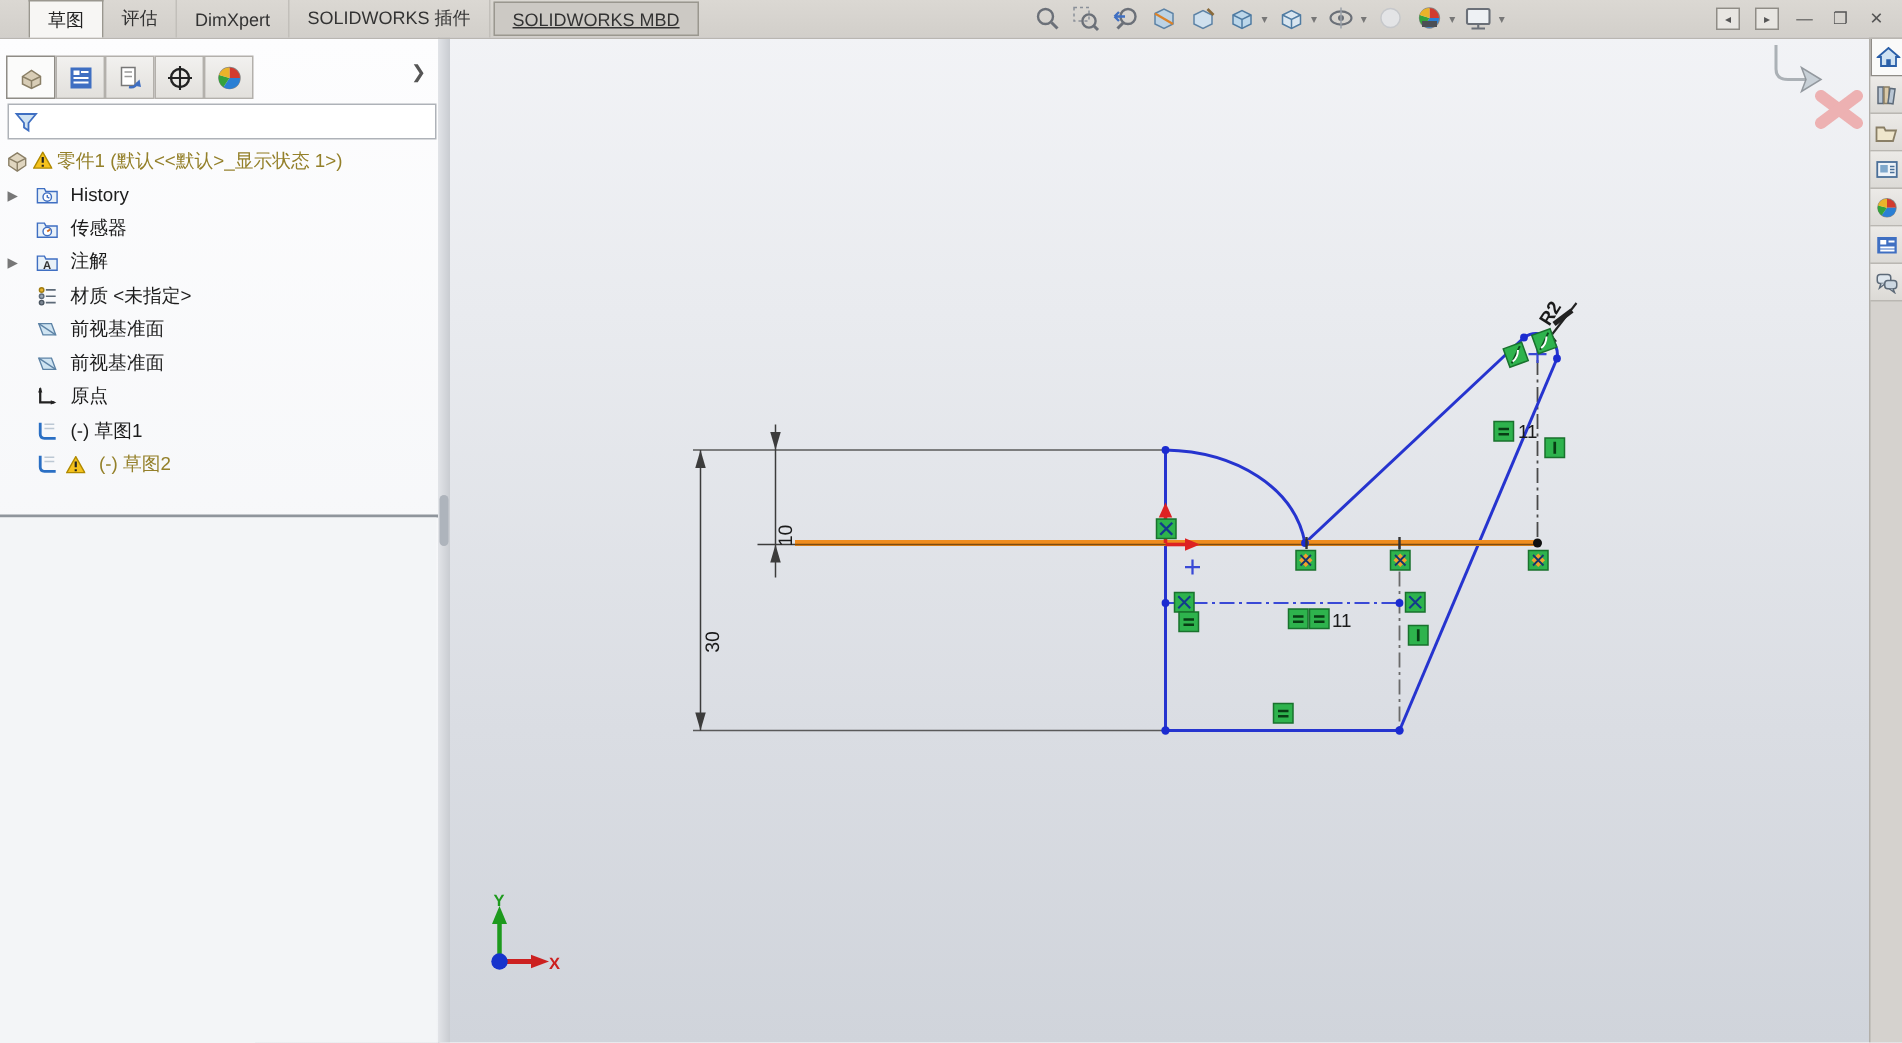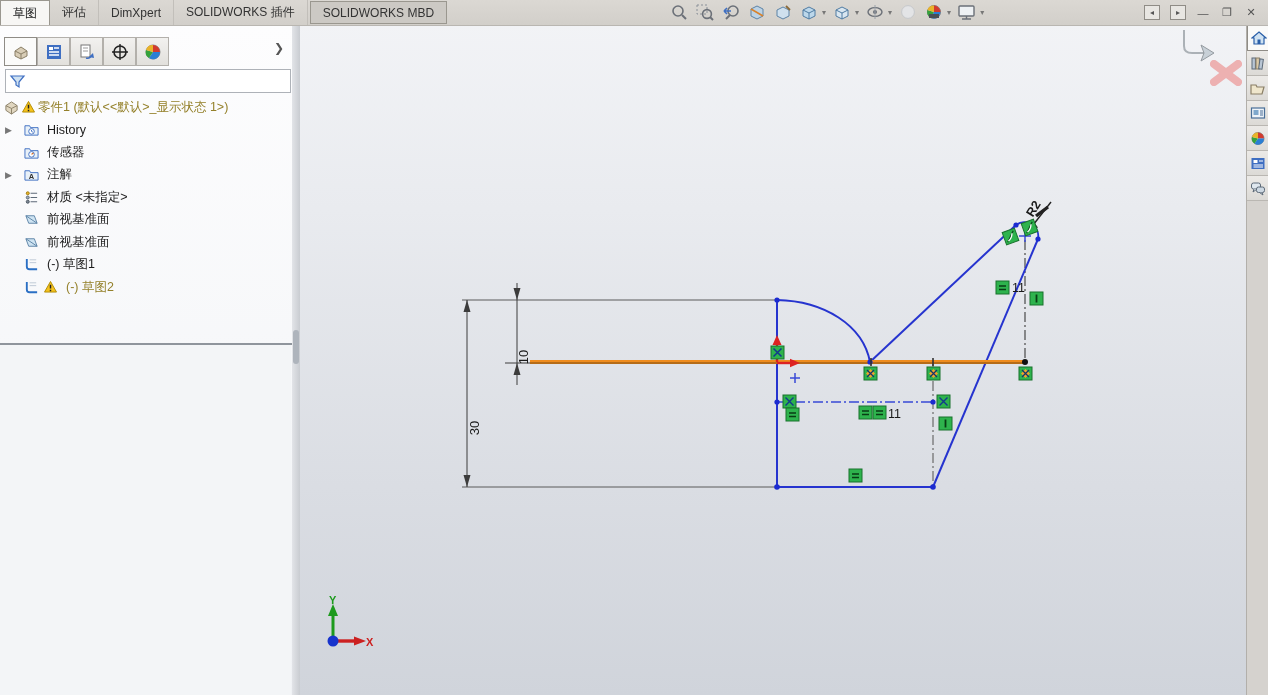--- a/index.html
+++ b/index.html
@@ -4,22 +4,22 @@
 <style>
   html,body{margin:0;padding:0;}
   body{width:1268px;height:695px;position:relative;overflow:hidden;
        font-family:"Liberation Sans",sans-serif;
        background:linear-gradient(180deg,#f3f4f7 0%,#e9ebef 30%,#dadde3 70%,#d0d4db 100%);}
   .abs{position:absolute;}
   
   .titlebar{left:0;top:0;width:1268px;height:25px;background:linear-gradient(#dbd8d3,#d2cfca);
             border-bottom:1px solid #b9b6b1;display:flex;align-items:stretch;z-index:5;}
   .rtab{display:flex;align-items:center;padding:0 12px;font-size:12px;color:#333;cursor:default;border-right:1px solid #c2bfba;}
-  .rtab.active{background:#f7f6f4;border:1px solid #9a978f;border-bottom:none;color:#222;}
-  .rtab.boxed{border:1px solid #9a978f;background:#ccc9c4;margin:1px 0 1px 2px;}
+  .rtab.active{background:#f7f6f4;border:1px solid #9a978f;border-bottom:none;color:#222;margin-left:19px;}
+  .rtab.boxed{border:1px solid #9a978f;background:#ccc9c4;margin:1px 0 1px 2px;text-decoration:underline;}
   .viewbar{display:flex;align-items:center;gap:6px;margin-left:222px;}
   .vb-ico{width:20px;height:20px;display:flex;align-items:center;justify-content:center;}
   .dd{font-size:8px;color:#777;margin-left:-3px;}
   .winbtns{margin-left:auto;display:flex;align-items:center;gap:10px;padding-right:10px;}
   .wb{width:14px;height:13px;display:flex;align-items:center;justify-content:center;font-size:11px;color:#555;}
   .wb.box{border:1px solid #8f8c86;background:#e8e6e2;font-size:8px;}
   
   .leftpanel{left:0;top:25px;width:292px;height:670px;background:linear-gradient(180deg,#fdfdfe,#f0f2f5);
              border-right:1px solid #a9adb3;z-index:4;}
   .lp-tabs{position:absolute;left:4px;top:12px;display:flex;height:28px;}
@@ -430,20 +430,28 @@
 
     <div class="trow">
       <svg class="t-ico" viewBox="0 0 16 16">
           <polygon points="2,4 11,4 14,12 5,12" fill="#cfe4f2" stroke="#5d83a6"></polygon>
           <path d="M2,4 L14,12" stroke="#5d83a6"></path>
         </svg>
       <span class="t-label">前视基准面</span>
     </div>
 
 
+    <div class="trow">
+      <svg class="t-ico" viewBox="0 0 16 16">
+          <path d="M3,2 V12 H13" stroke="#222" stroke-width="1.6" fill="none"></path>
+          <polygon points="3,1 1.5,5 4.5,5" fill="#222"></polygon>
+          <polygon points="14.5,12 10.5,10.5 10.5,13.5" fill="#222"></polygon>
+        </svg>
+      <span class="t-label">原点</span>
+    </div>
 
     <div class="trow">
       <svg class="t-ico" viewBox="0 0 16 16">
           <path d="M3,2 V10 Q3,13 6,13 H14" stroke="#2a6fc4" stroke-width="2" fill="none"></path>
           <path d="M6,3 H13 M6,6 H13" stroke="#bcc8d4" stroke-width="1"></path>
         </svg>
       <span class="t-label">(-) 草图1</span>
     </div>
 
     <div class="trow">

